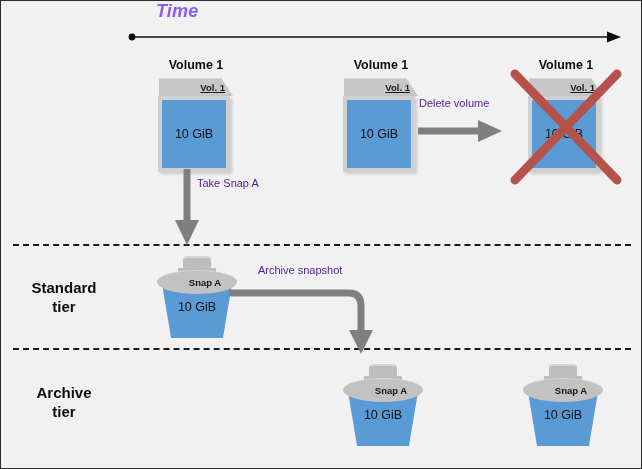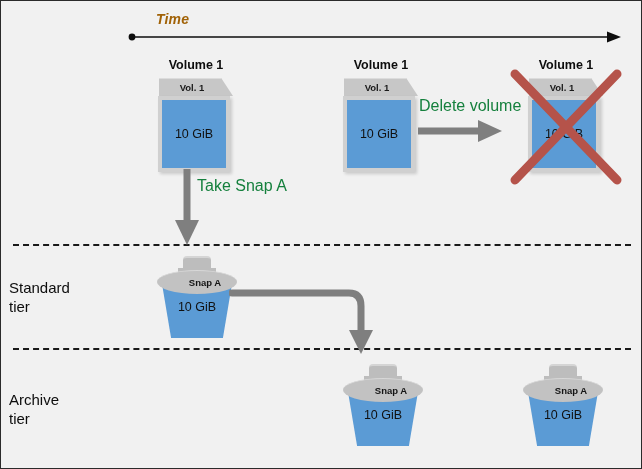--- a/index.html
+++ b/index.html
@@ -20,25 +20,25 @@
     overflow: hidden;
   }
 
   
   .abs { position: absolute; }
 
   
   .time-label {
     position: absolute;
     left: 155px;
-    top: 10px;
-    font-size: 14px;
+    top: 0;
+    font-size: 18px;
     font-weight: bold;
     font-style: italic;
-    color: #a16207;
+    color: #8b5cf6;
     letter-spacing: 0.2px;
   }
   .time-axis {
     position: absolute;
     left: 125px;
     top: 26px;
     width: 495px;
     height: 20px;
   }
 
@@ -50,28 +50,28 @@
     height: 0;
     border-top: 2px dashed #1a1a1a;
   }
   .tier-divider.d1 { top: 243px; }
   .tier-divider.d2 { top: 347px; }
 
   
   .tier-label {
     position: absolute;
     width: 110px;
-    text-align: left;
+    text-align: center;
     font-size: 15px;
-    font-weight: normal;
+    font-weight: bold;
     color: #0d0d0d;
     line-height: 1.25;
   }
   .tier-label.standard { left: 8px; top: 278px; }
-  .tier-label.archive  { left: 8px; top: 383px; margin-top: 7px; }
+  .tier-label.archive  { left: 8px; top: 383px; }
   .tier-label .l2 { display: block; }
 
   
   .volume-group { position: absolute; width: 110px; }
   .volume-caption {
     width: 110px;
     text-align: center;
     font-size: 12.5px;
     font-weight: bold;
     color: #0d0d0d;
@@ -95,25 +95,26 @@
     box-sizing: border-box;
     
     clip-path: polygon(0 0, 84% 0, 100% 100%, 0 100%);
     -webkit-clip-path: polygon(0 0, 84% 0, 100% 100%, 0 100%);
   }
   .vol-tab-text {
     position: absolute;
     left: 18px;
     top: 1px;
     width: 66px;
-    text-align: center;
+    text-align: right;
     font-size: 9.5px;
     font-weight: bold;
     color: #1a1a1a;
     line-height: 17px;
+    text-decoration: underline;
   }
   .vol-body {
     position: absolute;
     left: 17px;
     top: 18px;
     width: 72px;
     height: 76px;
     background: #5b9bd5;
     border: 4px solid #d0d0d0;
     box-sizing: border-box;
@@ -204,22 +205,22 @@
     top: 44px;
     width: 72px;
     text-align: center;
     font-size: 12.5px;
     color: #111111;
   }
 
   
   .arrow-label {
     position: absolute;
-    font-size: 16px;
-    color: #15803d;
+    font-size: 11px;
+    color: #4c1d95;
     white-space: nowrap;
   }
   .lbl-take-snap   { left: 196px; top: 176px; }
   .lbl-delete-vol  { left: 418px; top: 96px;  }
   .lbl-archive     { left: 257px; top: 263px; }
 </style>
 </head>
 <body>
 
 <div id="canvas">
@@ -292,20 +293,21 @@
   <div class="snap-group" style="left:146px; top:255px;">
     <div class="snap-handle"></div>
     <div class="snap-handle-neck"></div>
     <div class="snap-body"></div>
     <div class="snap-ghost">10 GiB</div>
     <div class="snap-lid"></div>
     <div class="snap-lid-text">Snap A</div>
     <div class="snap-size">10 GiB</div>
   </div>
 
+  <div class="arrow-label lbl-archive">Archive snapshot</div>
   <svg class="abs" style="left:228px; top:285px;" width="160" height="72" viewBox="0 0 160 72">
     <path d="M 3 7 L 120 7 Q 132 7 132 20 L 132 46" fill="none" stroke="#7f7f7f" stroke-width="7" stroke-linecap="round"></path>
     <polygon points="132,68 120,44 144,44" fill="#7f7f7f"></polygon>
   </svg>
 
   <div class="snap-group" style="left:332px; top:363px;">
     <div class="snap-handle"></div>
     <div class="snap-handle-neck"></div>
     <div class="snap-body"></div>
     <div class="snap-ghost">10 GiB</div>

